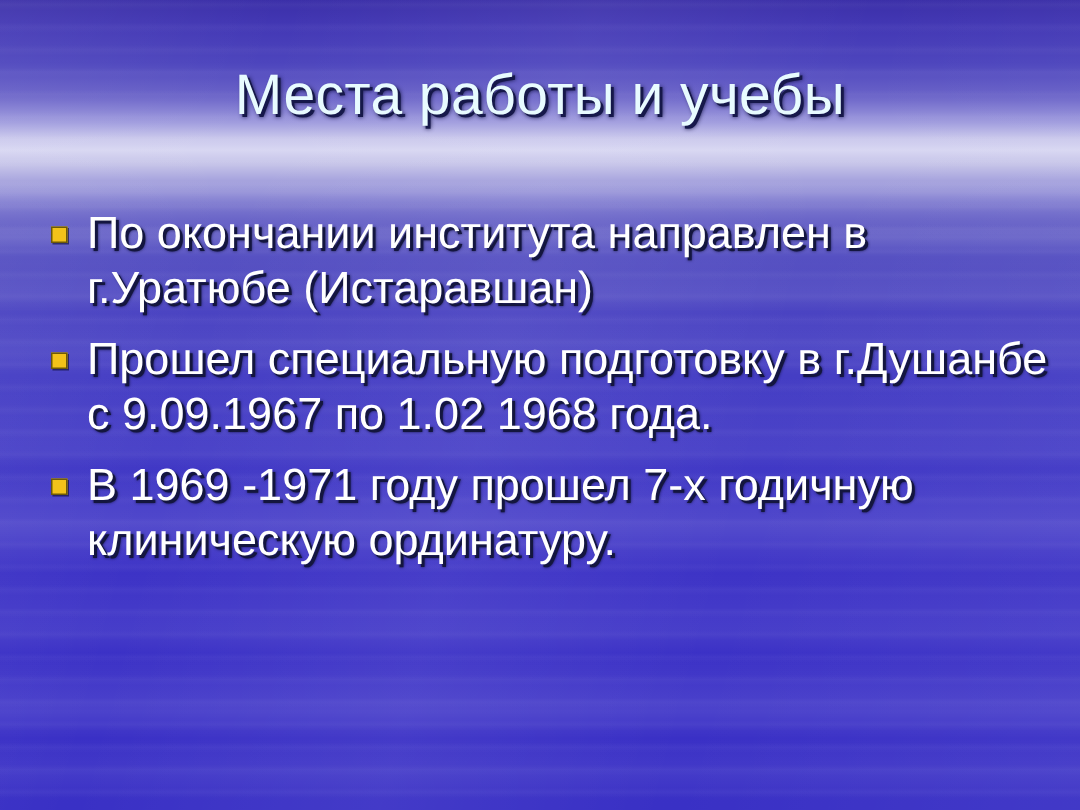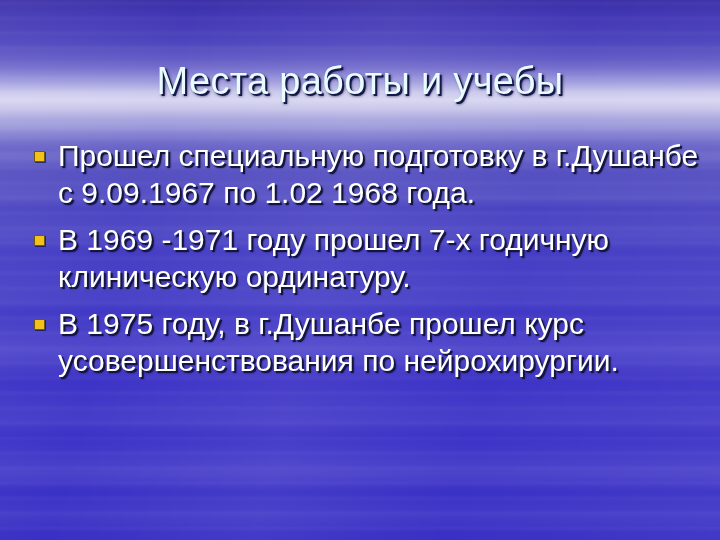--- a/index.html
+++ b/index.html
@@ -97,21 +97,21 @@
   }
 
   
   .content {
     position: absolute;
     inset: 0;
   }
 
   .slide-title {
     position: absolute;
-    top: 59px;
+    top: 42px;
     left: 0;
     width: 720px;
     text-align: center;
     font-size: 38px;
     line-height: 44px;
     color: #e8fbff;
     letter-spacing: 0.3px;
     text-shadow:
       2px 2px 0 #16184a,
       2px 2px 3px rgba(10,12,50,0.85);
@@ -160,31 +160,31 @@
   <div class="bg-streaks"></div>
   <div class="bg-streaks2"></div>
   <div class="bg-wash"></div>
 
   <div class="content">
 
     <div class="slide-title">Места работы и учебы</div>
 
     <div class="bullets">
 
+      <div class="bullet-row">
+        <span class="bullet-marker"></span>
+        <span class="bullet-text">По окончании института направлен в г.Уратюбе (Истаравшан)</span>
+      </div>
 
       <div class="bullet-row">
         <span class="bullet-marker"></span>
         <span class="bullet-text">Прошел специальную подготовку в г.Душанбе с 9.09.1967 по 1.02 1968 года.</span>
       </div>
 
       <div class="bullet-row">
         <span class="bullet-marker"></span>
         <span class="bullet-text">В 1969 -1971 году прошел 7-х годичную клиническую ординатуру.</span>
       </div>
 
-      <div class="bullet-row">
-        <span class="bullet-marker"></span>
-        <span class="bullet-text">В 1975 году, в г.Душанбе  прошел курс усовершенствования по нейрохирургии.</span>
-      </div>
 
     </div>
   </div>
 </div>
 
 </body></html>

